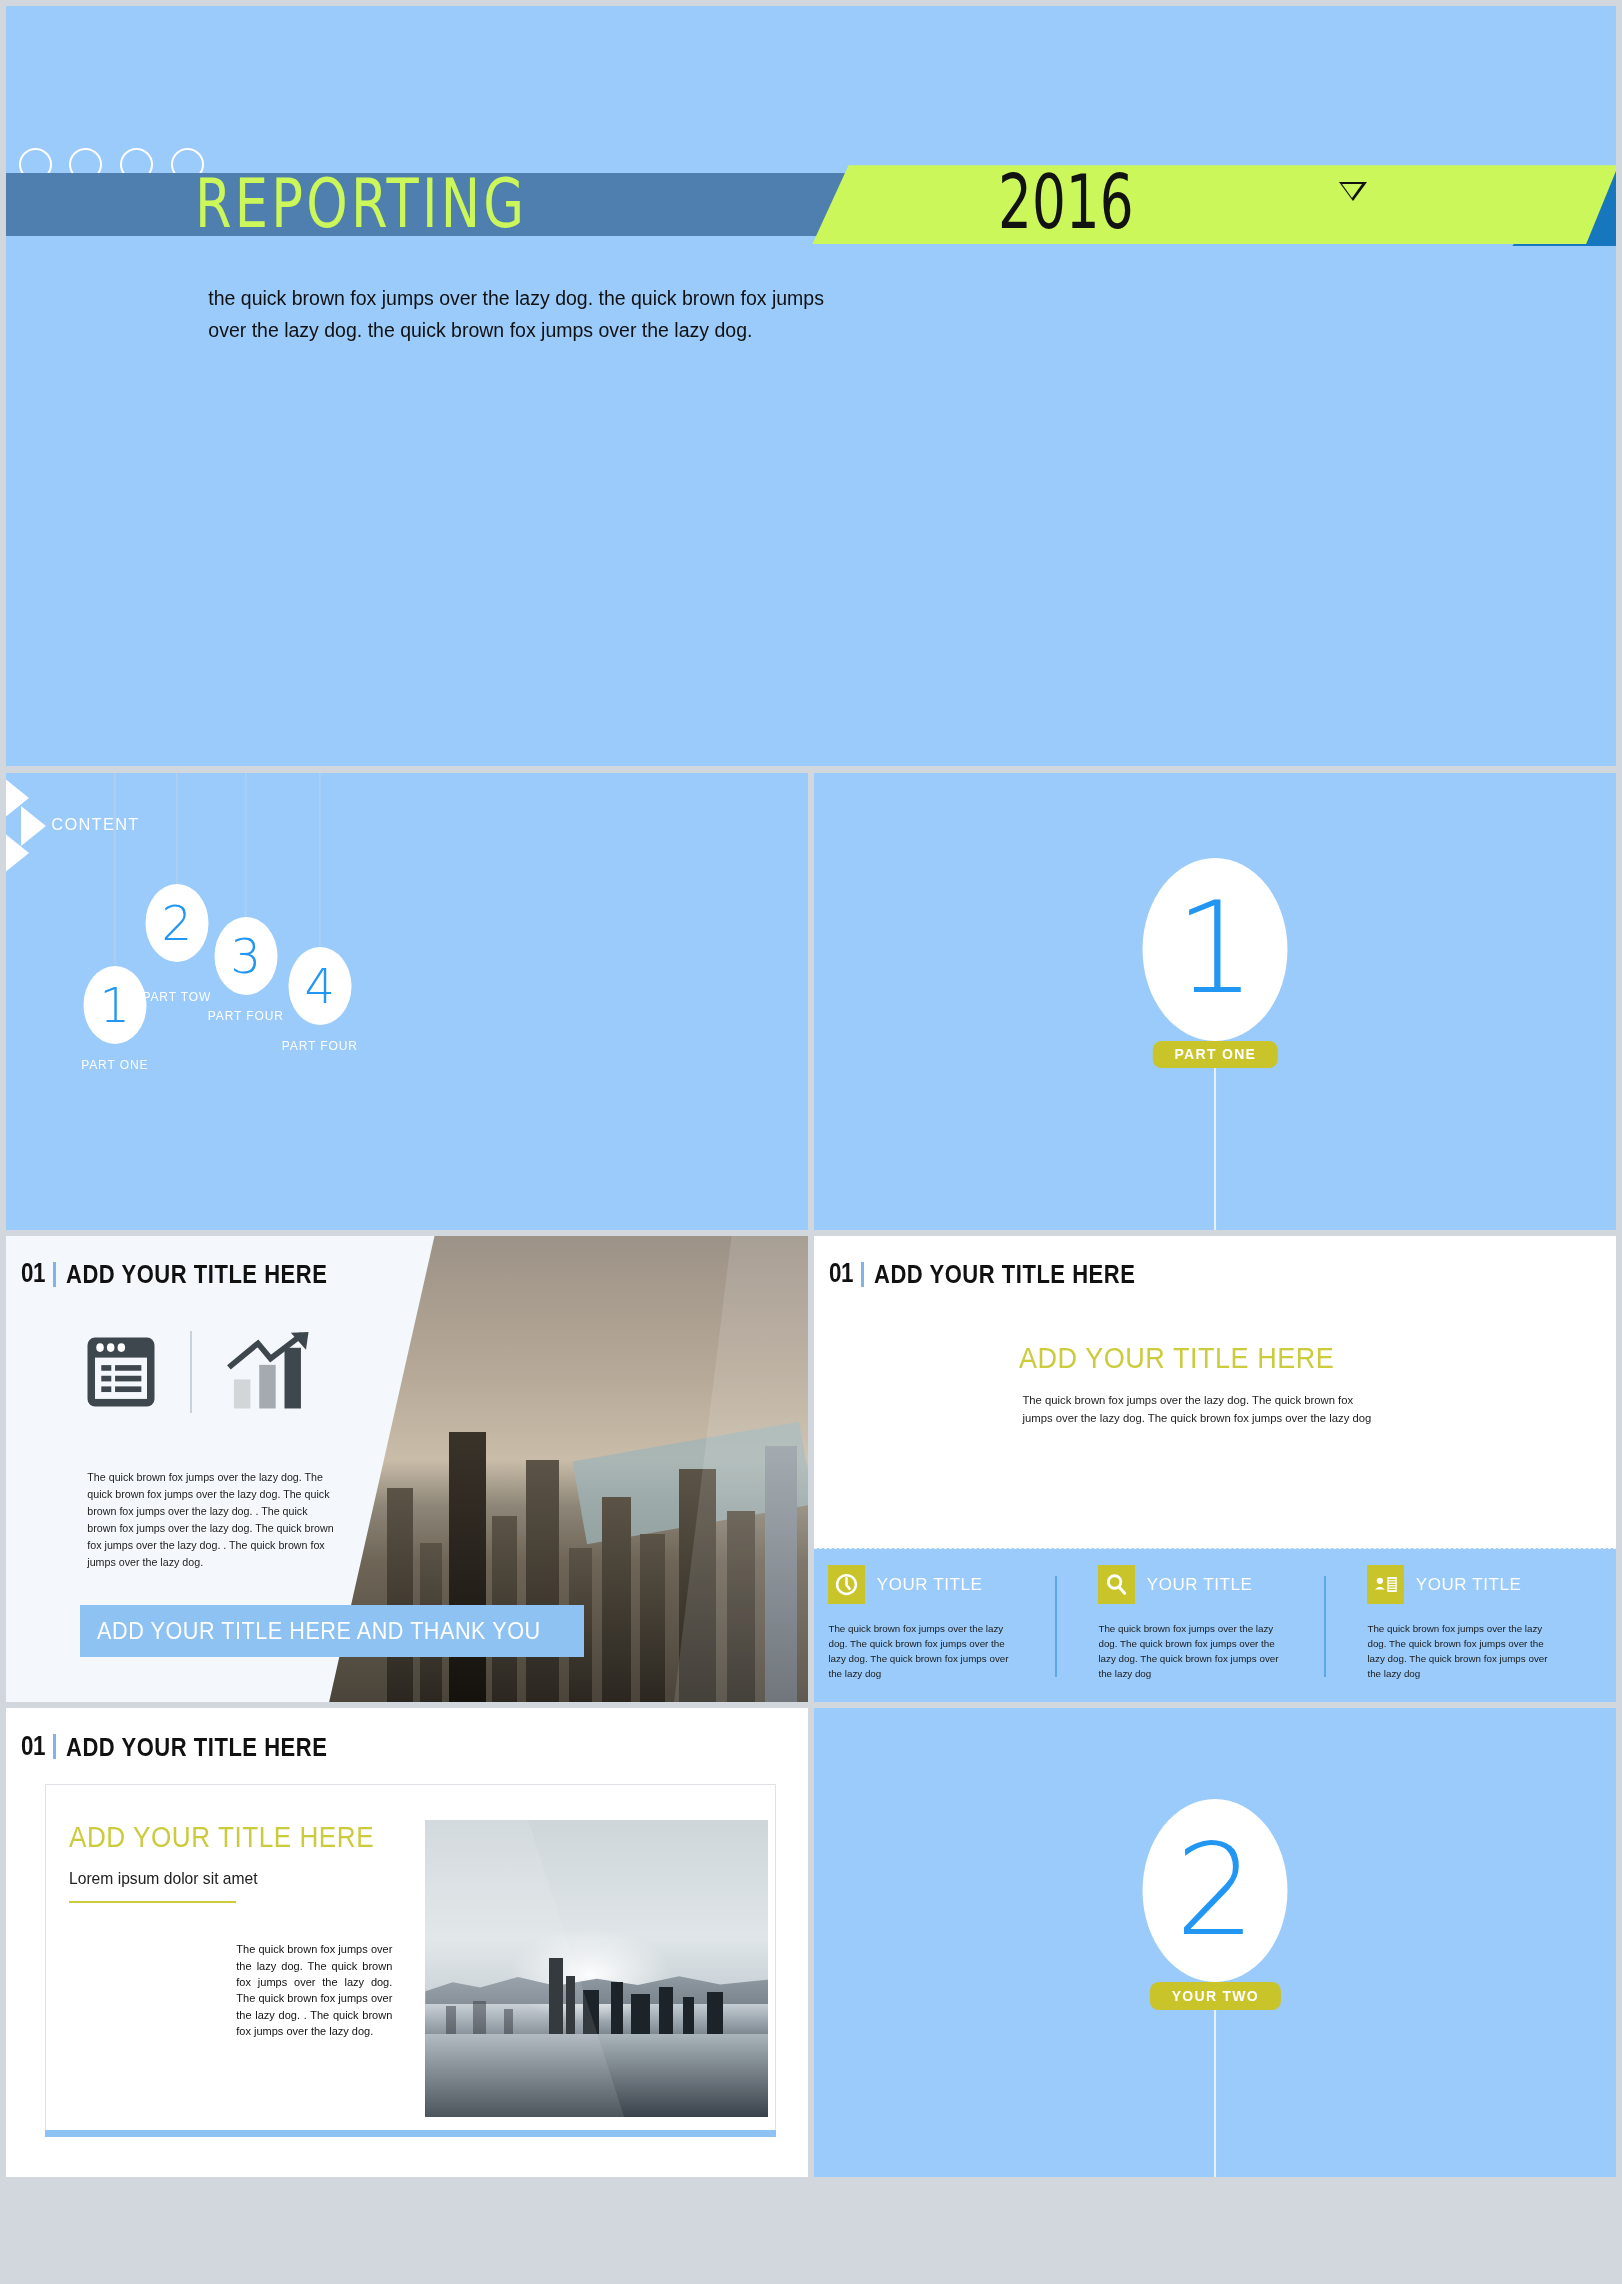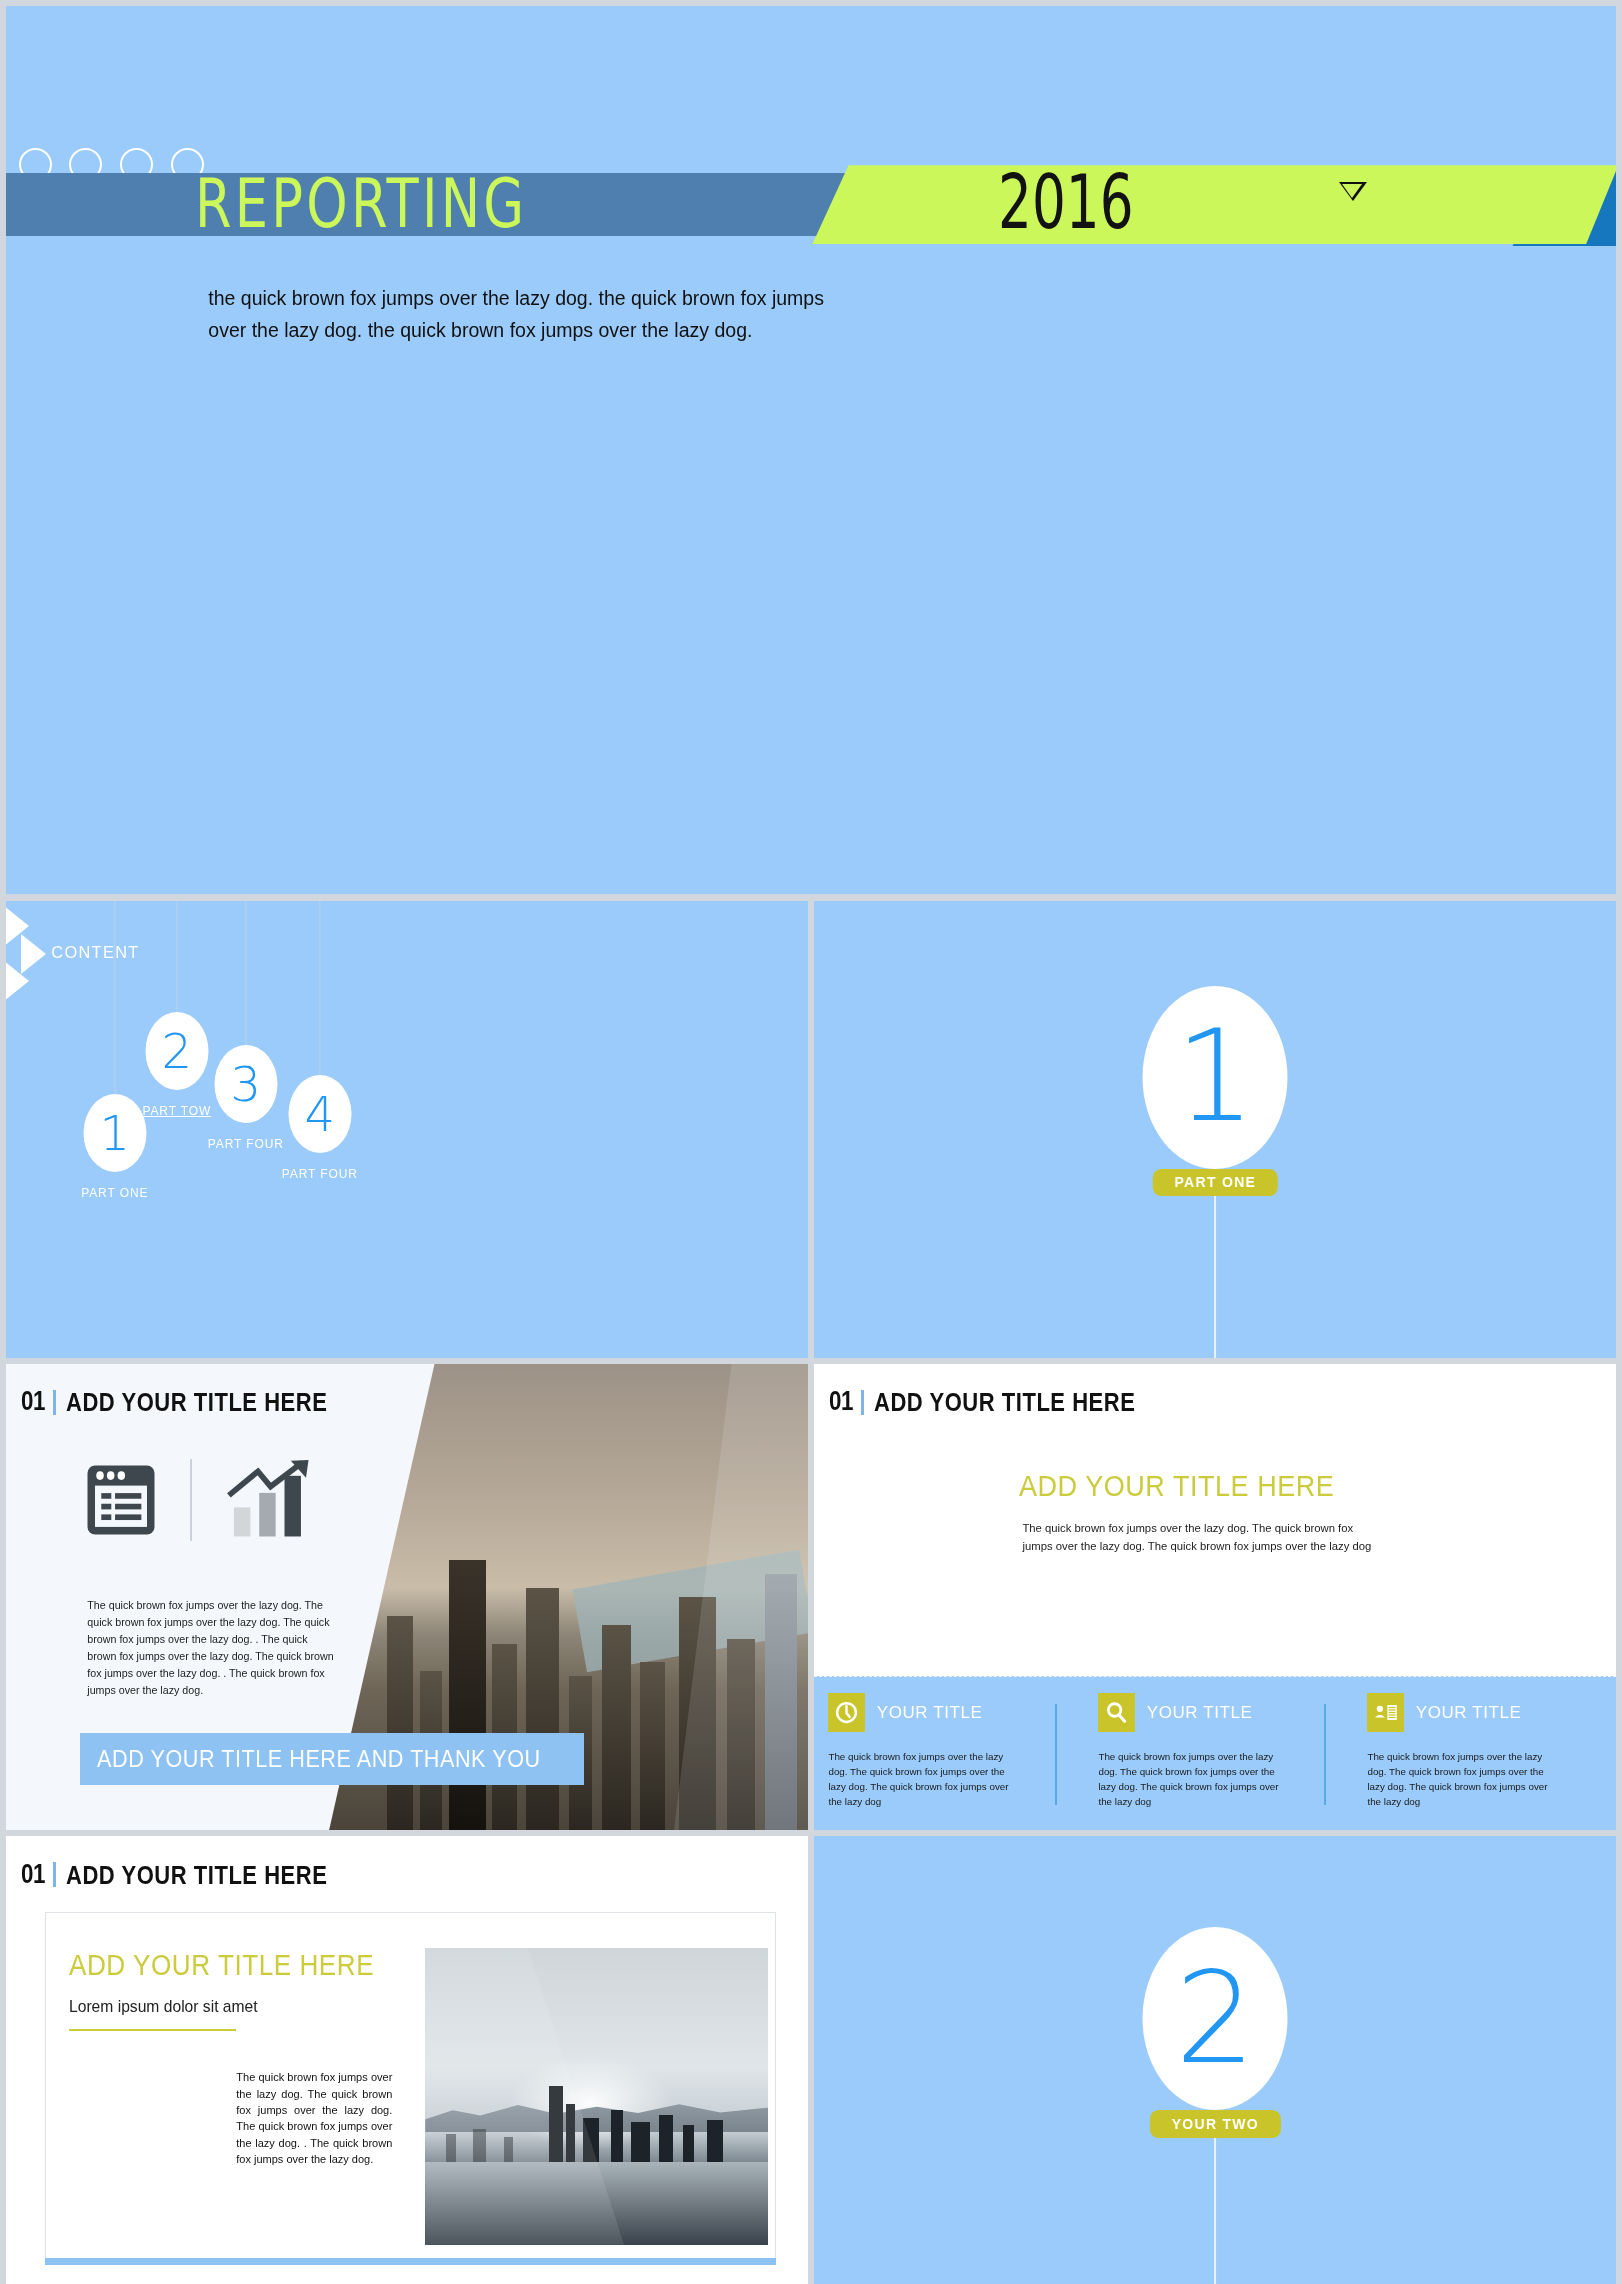--- a/index.html
+++ b/index.html
@@ -2,21 +2,21 @@
 <html style="font-size:10px"><head>
 <meta charset="utf-8">
 <style>
   html,body{margin:0;padding:0;background:#d2d7dd;}
   body{font-family:"Liberation Sans",sans-serif;-webkit-font-smoothing:antialiased;}
   #page{width:1622px;height:2284px;position:relative;background:#d2d7dd;box-sizing:border-box;padding:6.3px;}
   .grid{display:grid;grid-template-columns:1fr 1fr;gap:6.3px;width:1610px;}
   .slide{position:relative;overflow:hidden;background:#fff;}
 
   
-  #slide-cover{grid-column:1 / span 2;height:888px;background:#9acbfb;}
+  #slide-cover{grid-column:1 / span 2;height:760px;background:#9acbfb;}
   .cover-circles{position:absolute;left:12.6px;top:142px;display:flex;gap:17.6px;}
   .cover-circle{width:33px;height:33px;border-radius:50%;border:2.5px solid #ffffff;box-sizing:border-box;}
   .cover-bluebar{position:absolute;left:0;top:167px;width:838px;height:63px;background:#4f7fae;}
   .cover-bluebar-slant{position:absolute;left:810px;top:167px;width:76px;height:63px;background:#4f7fae;
       clip-path:polygon(0 0,100% 0,65% 100%,0 100%);}
   .cover-darkblue{position:absolute;left:1506px;top:161px;width:117px;height:79px;background:#1677bf;
       clip-path:polygon(45% 0,100% 0,100% 100%,0 100%);}
   .cover-green{position:absolute;left:806px;top:159px;width:806px;height:79px;background:#ccf75a;
       clip-path:polygon(4.5% 0,100% 0,96% 100%,0 100%);}
   .cover-title{position:absolute;left:189px;top:165px;font-size:68px;letter-spacing:3.8px;color:#ccf75a;
@@ -145,21 +145,21 @@
       <div class="bub" style="top:193px;">
             <span>1</span>
           </div>
       <div class="cap" style="top:285px;">PART ONE</div>
     </div>
     <div class="hang" style="left:139px;top:0;width:63px;">
       <div class="wire" style="height:122px;"></div>
       <div class="bub" style="top:111px;">
             <span>2</span>
           </div>
-      <div class="cap" style="top:203px;text-decoration:underline;">PART TOW</div>
+      <div class="cap" style="top:217px;">PART TOW</div>
     </div>
     <div class="hang" style="left:208px;top:0;width:63px;">
       <div class="wire" style="height:155px;"></div>
       <div class="bub" style="top:144px;">
             <span>3</span>
           </div>
       <div class="cap" style="top:236px;">PART FOUR</div>
     </div>
     <div class="hang" style="left:282px;top:0;width:63px;">
       <div class="wire" style="height:185px;"></div>

